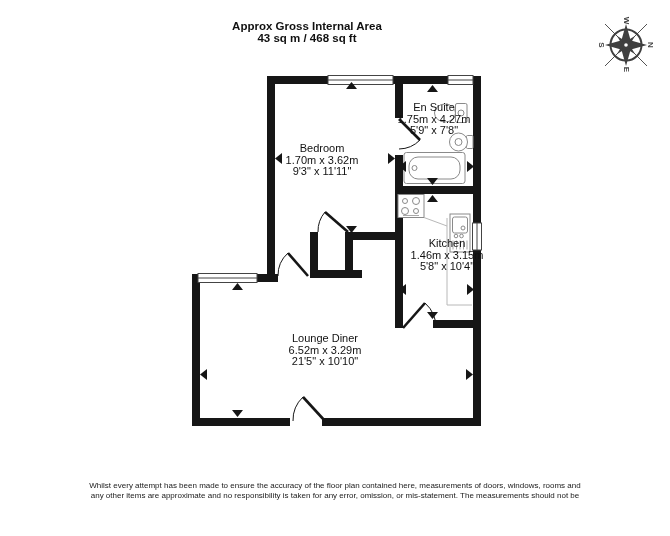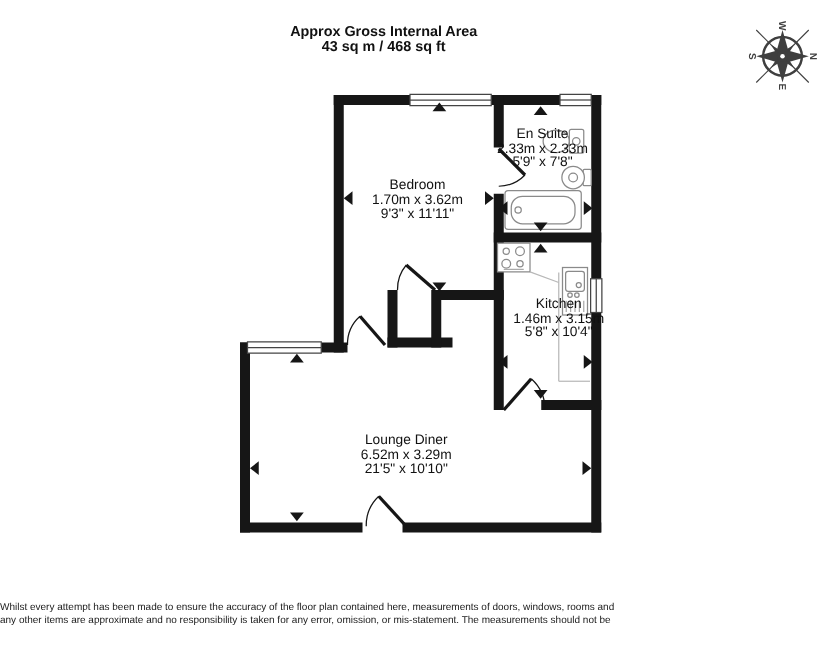--- a/index.html
+++ b/index.html
@@ -6,21 +6,21 @@
   .canvas{
     position:relative;width:670px;height:536px;background:#ffffff;overflow:hidden;
     font-family:"Liberation Sans", sans-serif;color:#111;
   }
   .plan-svg{position:absolute;left:0;top:0;}
   .title-block{position:absolute;left:0;top:20px;width:614px;text-align:center;
     font-size:11.5px;font-weight:bold;line-height:12px;color:#111;}
   .room-label{position:absolute;transform:translateX(-50%);text-align:center;
     font-size:11px;line-height:11.5px;white-space:nowrap;color:#111;}
   .room-name{font-weight:normal;}
-  .disclaimer{position:absolute;left:0;top:481px;width:670px;
+  .disclaimer{position:absolute;left:0;top:481px;width:670px;text-align:center;
     font-size:8px;line-height:10px;color:#1a1a1a;}
 </style>
 </head>
 <body>
 
 <div class="canvas">
 
   <div class="title-block">
     <div>Approx Gross Internal Area</div>
     <div>43 sq m / 468 sq ft</div>
@@ -168,39 +168,39 @@
       <circle r="1.8" fill="#ffffff"></circle>
       <g font-family="Liberation Sans, sans-serif" font-size="8" font-weight="bold" fill="#3f3f3f" text-anchor="middle" dominant-baseline="central">
         <text x="0" y="-24.5">N</text>
         <text x="24.5" y="0">E</text>
         <text x="0" y="24.5">S</text>
         <text x="-24.5" y="0">W</text>
       </g>
     </g>
   </svg>
 
-  <div class="room-label" style="left:334px;top:143px">
+  <div class="room-label" style="left:322px;top:143px">
     <div class="room-name">Bedroom</div>
     <div class="room-dim">1.70m x 3.62m</div>
     <div class="room-dim">9'3" x 11'11"</div>
   </div>
 
   <div class="room-label" style="left:434px;top:102px">
     <div class="room-name">En Suite</div>
-    <div class="room-dim">2.33m x 2.33m</div>
+    <div class="room-dim">1.75m x 4.27m</div>
     <div class="room-dim">5'9" x 7'8"</div>
   </div>
 
   <div class="room-label" style="left:447px;top:238px">
     <div class="room-name">Kitchen</div>
     <div class="room-dim">1.46m x 3.15m</div>
     <div class="room-dim">5'8" x 10'4"</div>
   </div>
 
-  <div class="room-label" style="left:325px;top:347px">
+  <div class="room-label" style="left:325px;top:333px">
     <div class="room-name">Lounge Diner</div>
     <div class="room-dim">6.52m x 3.29m</div>
     <div class="room-dim">21'5" x 10'10"</div>
   </div>
 
   <div class="disclaimer">
     <div>Whilst every attempt has been made to ensure the accuracy of the floor plan contained here, measurements of doors, windows, rooms and</div>
     <div>any other items are approximate and no responsibility is taken for any error, omission, or mis-statement. The measurements should not be</div>
   </div>
 

